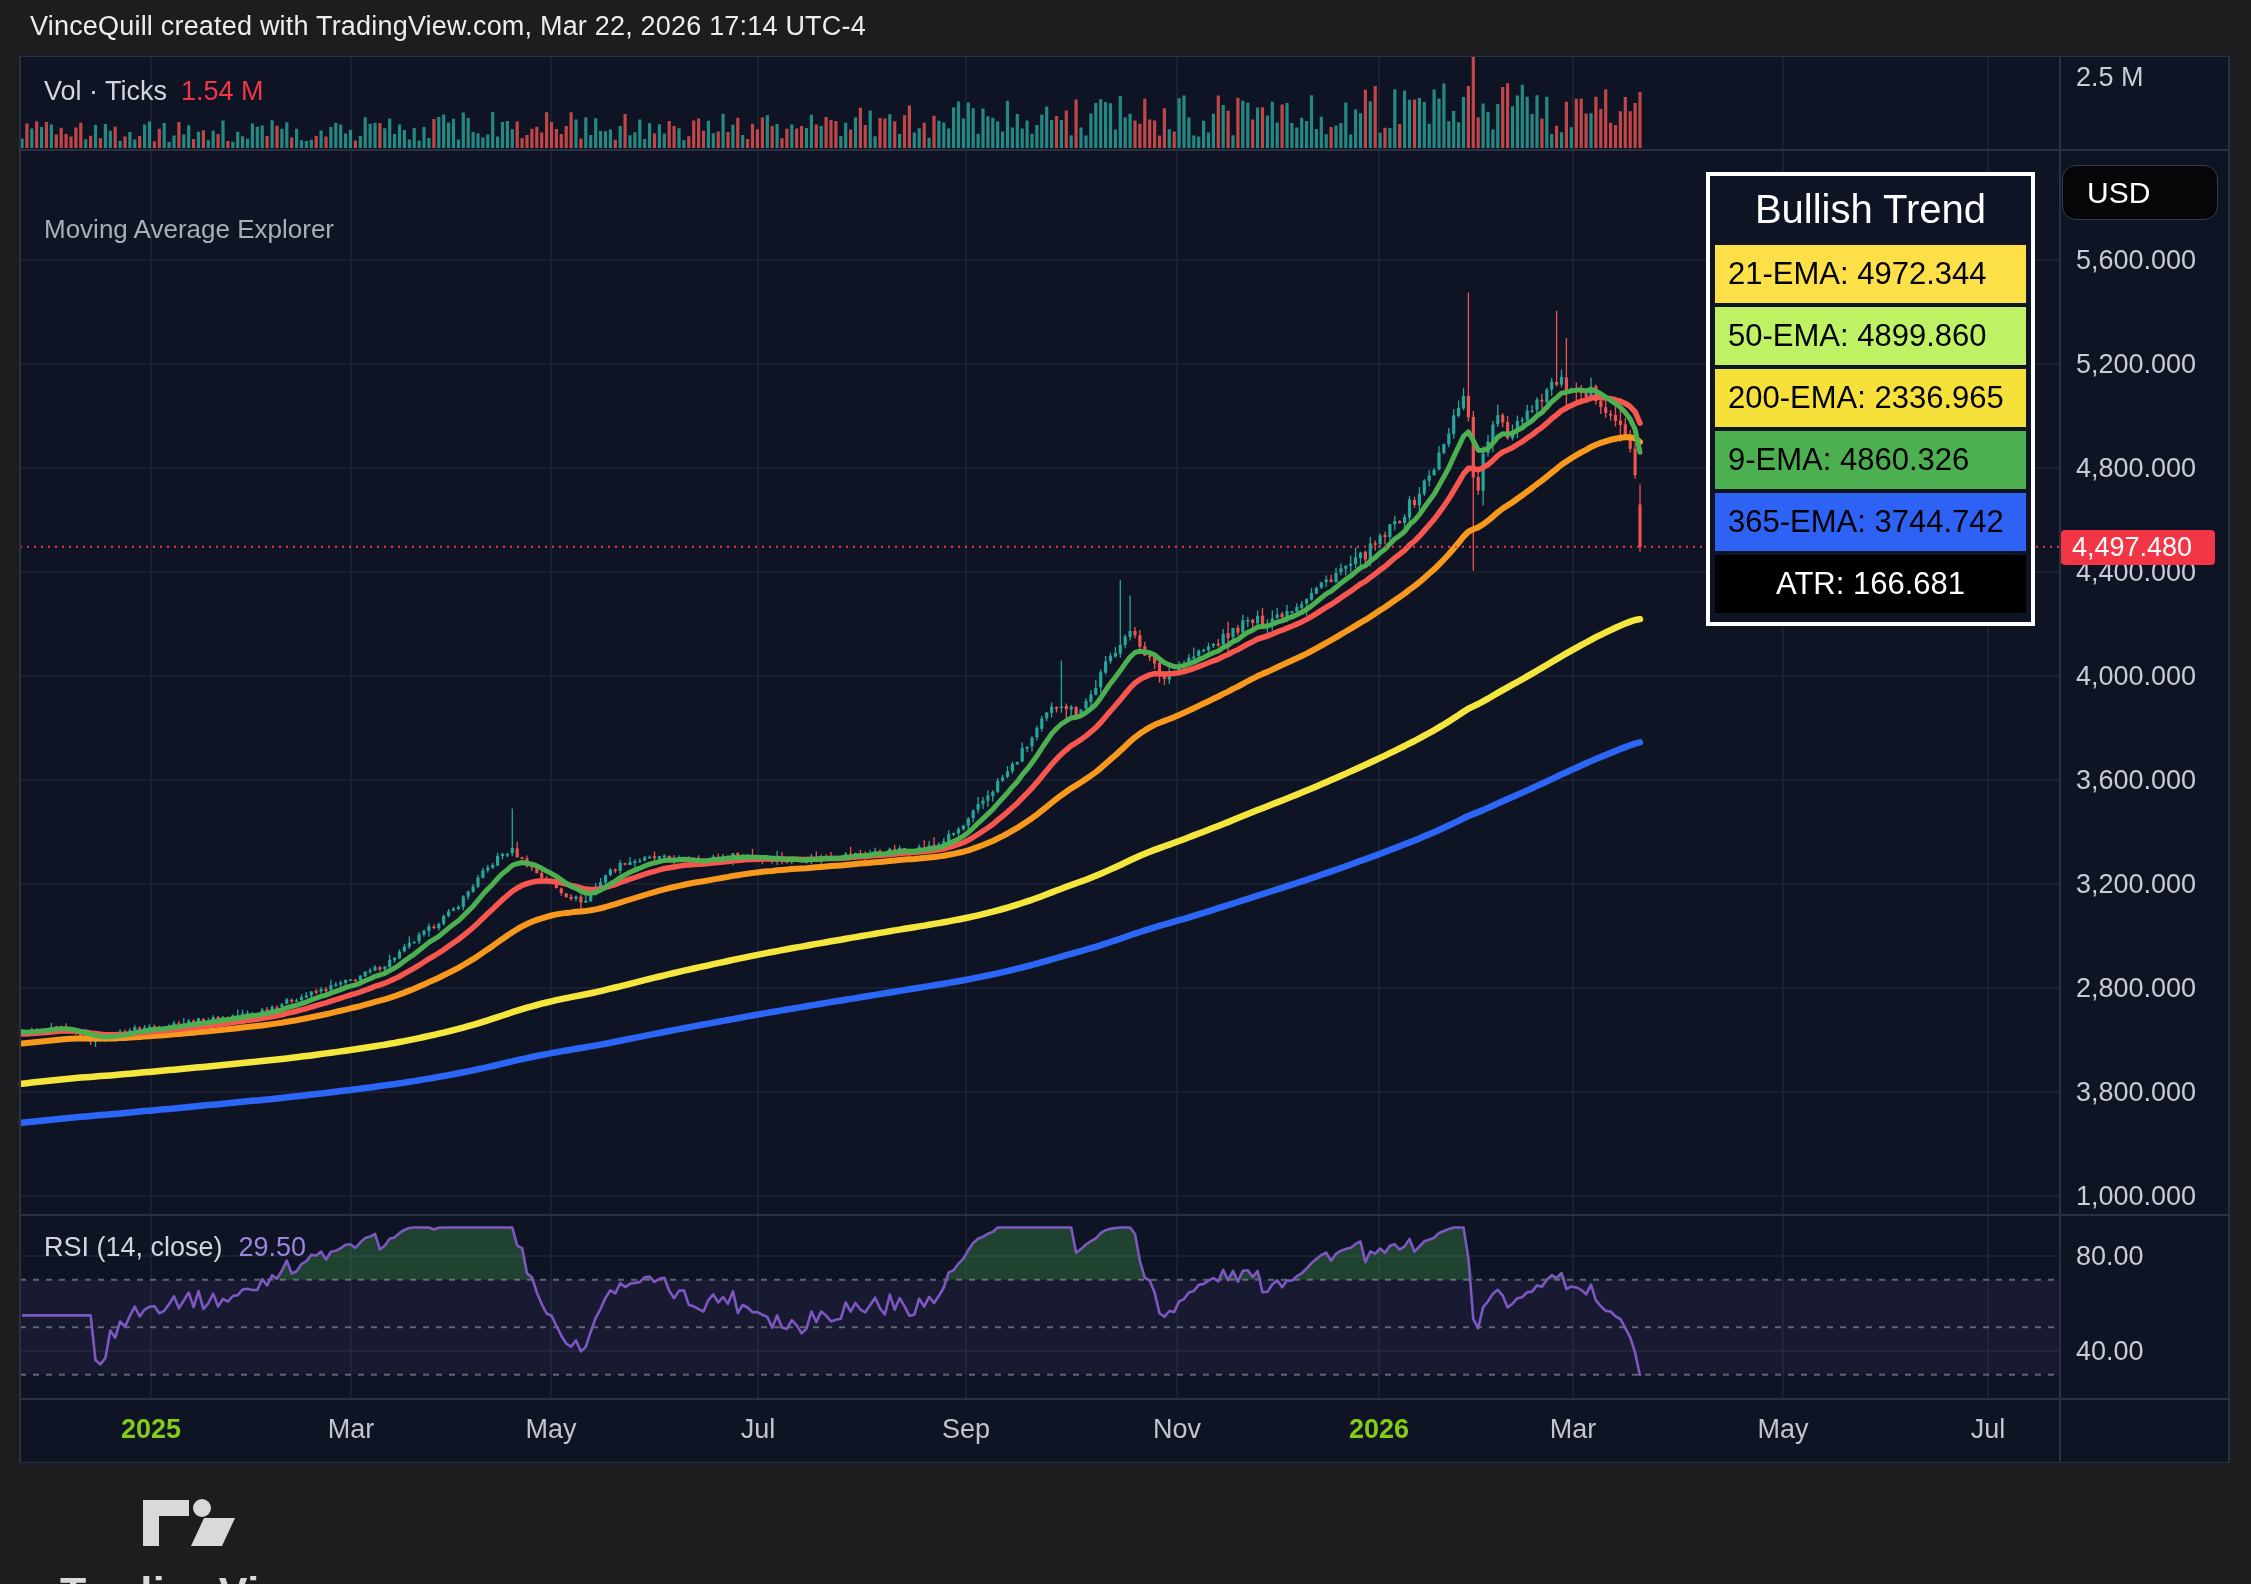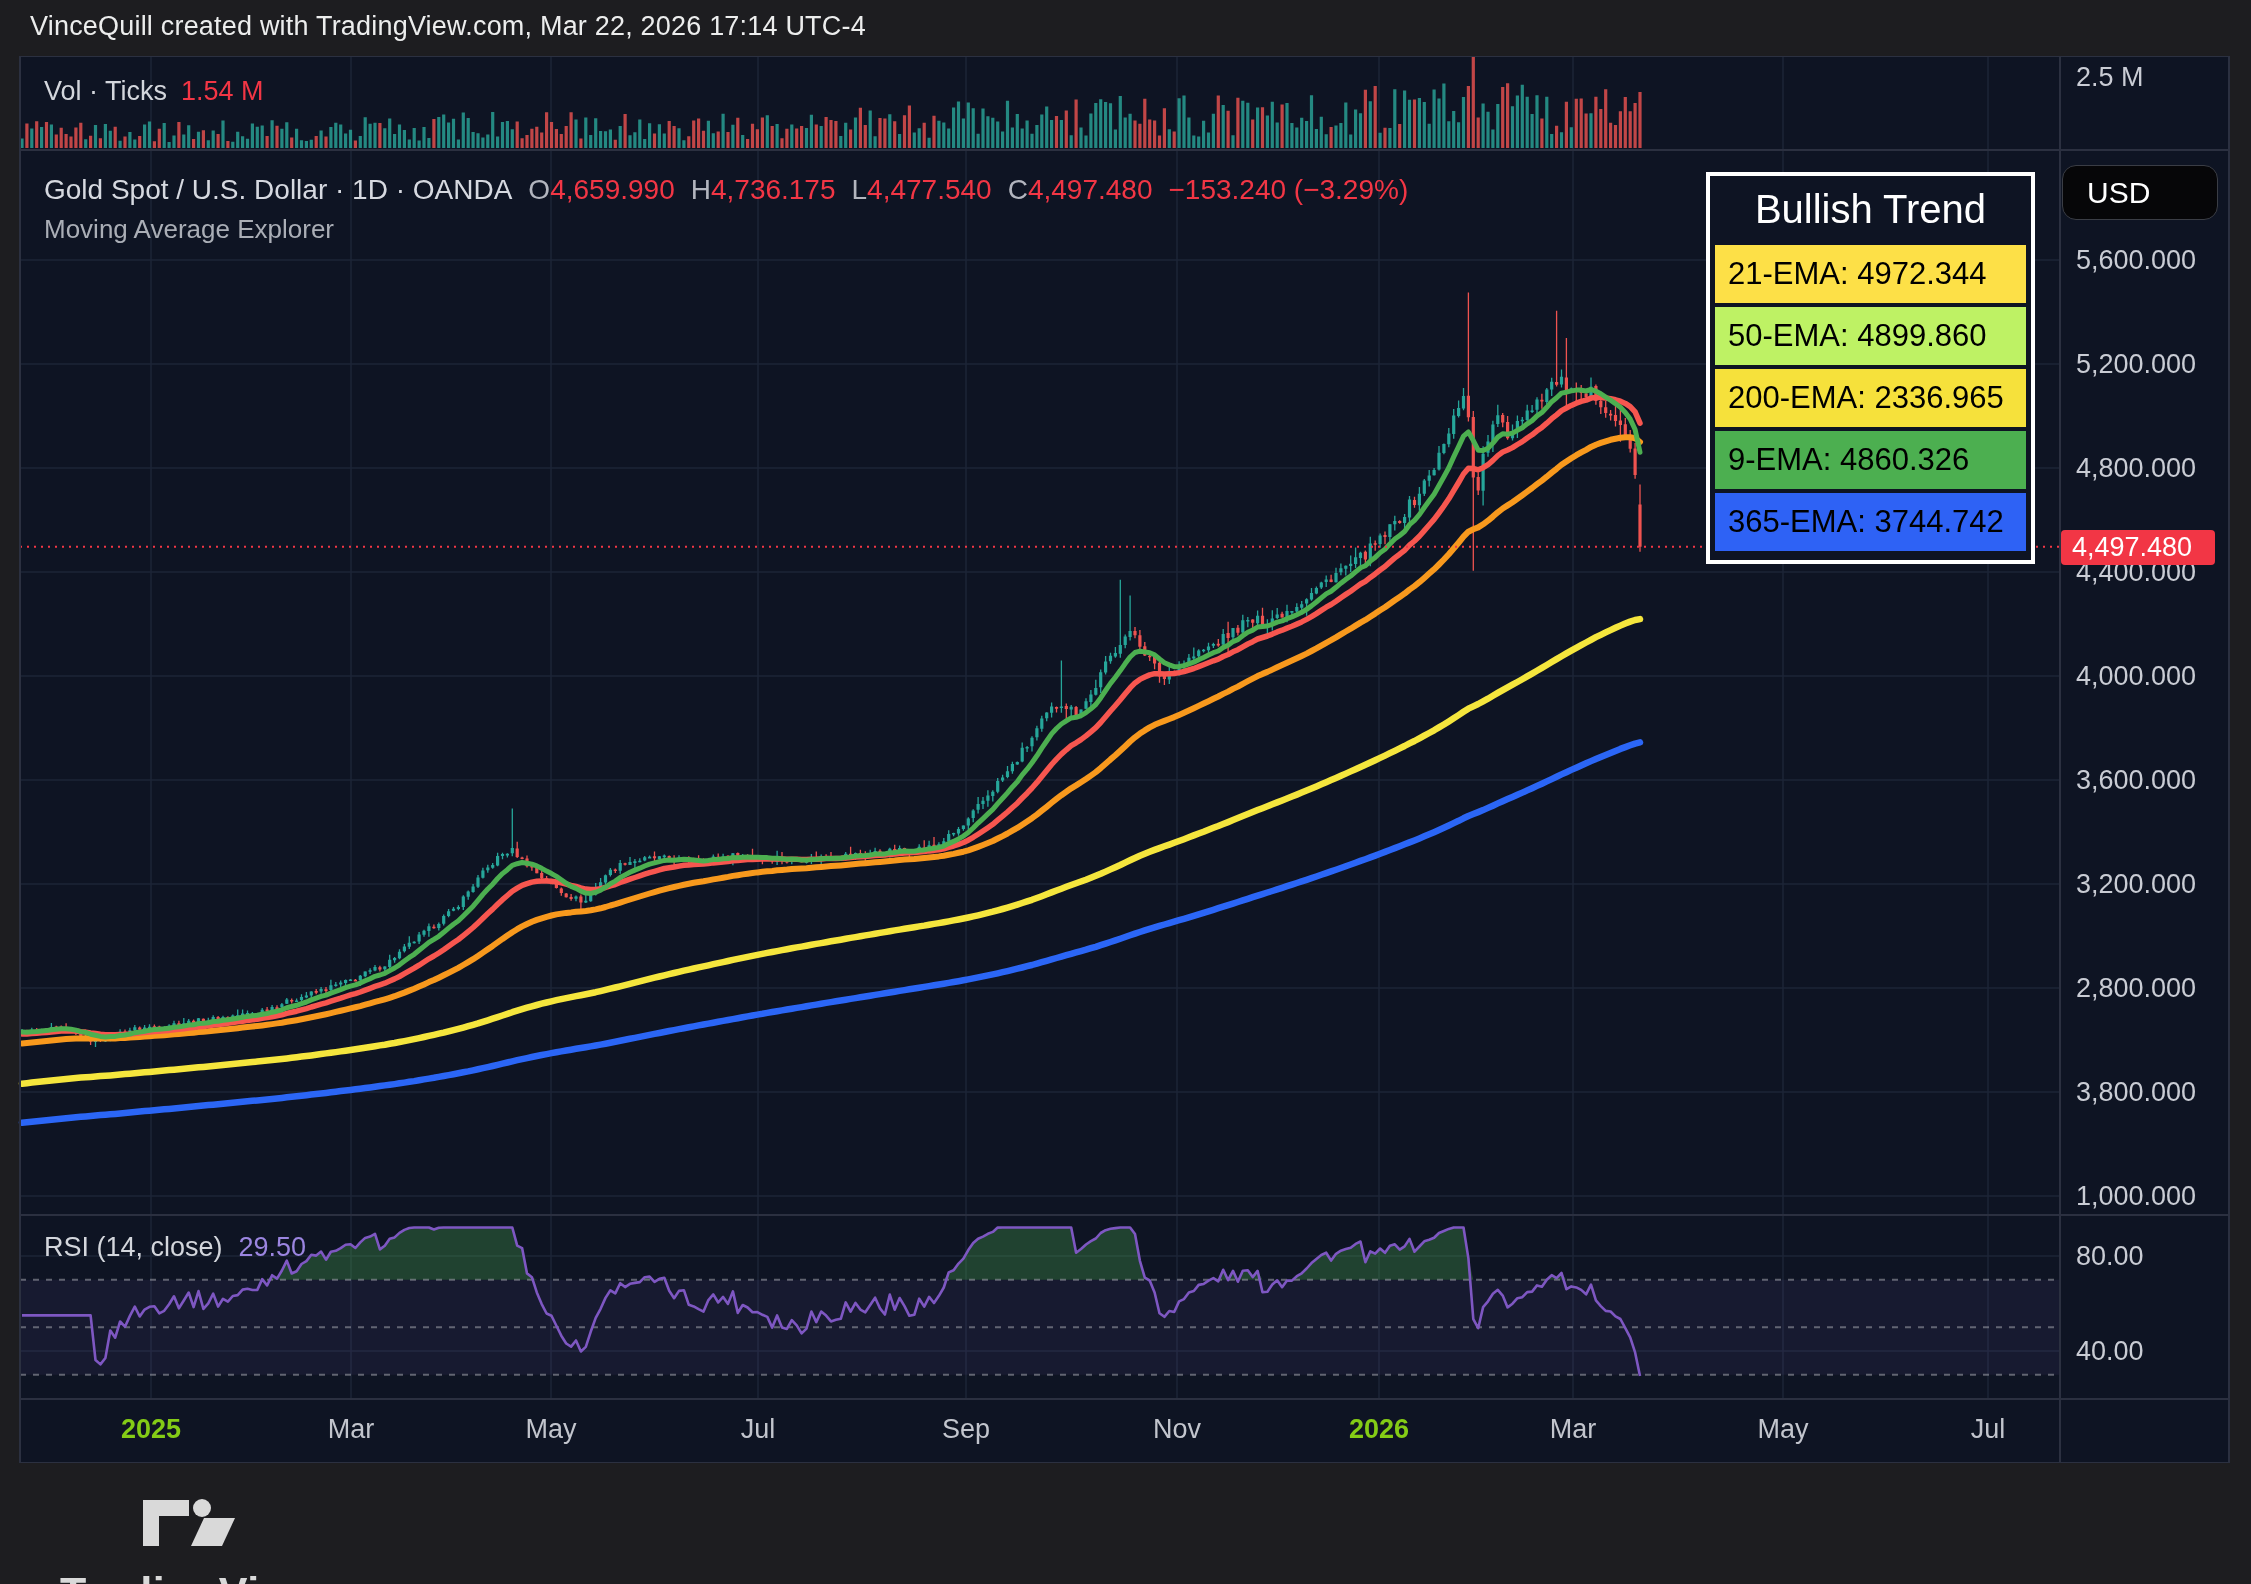--- a/index.html
+++ b/index.html
@@ -107,23 +107,20 @@
   <div class="strip-top"></div>
   <div class="strip-bottom"></div>
 
   <div class="overlay">
     <div class="attribution">VinceQuill created with TradingView.com, Mar 22, 2026 17:14 UTC-4</div>
 
     <div class="vol-line">
       <span>Vol · Ticks</span><span class="val">1.54 M</span>
     </div>
 
-    <div class="legend1">
-      <span>Gold Spot / U.S. Dollar · 1D · OANDA</span><span class="ohlc-letter">O</span><span class="ohlc-val">4,659.990</span><span class="ohlc-letter">H</span><span class="ohlc-val">4,736.175</span><span class="ohlc-letter">L</span><span class="ohlc-val">4,477.540</span><span class="ohlc-letter">C</span><span class="ohlc-val">4,497.480</span><span class="chg">−153.240 (−3.29%)</span>
-    </div>
     <div class="legend2">Moving Average Explorer</div>
 
     <div class="rsi-line">
       <span>RSI (14, close)</span><span class="val">29.50</span>
     </div>
 
     <div class="usd-btn">USD</div>
     <div class="axis-label" style="top:62px">2.5 M</div>
     <div id="price-labels" style="pointer-events:auto">
         <div class="axis-label" style="top: 245px;">5,600.000</div>
@@ -157,20 +154,21 @@
 
     <div class="trend-panel">
       <div class="trend-title">Bullish Trend</div>
       <div id="trend-rows">
           <div class="trend-row" style="background: #fde047;">21-EMA: 4972.344</div>
           <div class="trend-row" style="background: #bef264;">50-EMA: 4899.860</div>
           <div class="trend-row" style="background: rgb(246, 225, 59);">200-EMA: 2336.965</div>
           <div class="trend-row" style="background: rgb(76, 175, 80);">9-EMA: 4860.326</div>
           <div class="trend-row" style="background: rgb(46, 98, 245);">365-EMA: 3744.742</div>
         </div>
+      <div class="trend-row atr">ATR: 166.681</div>
     </div>
 
     <div class="footer-logo">
       <svg width="96" height="54" viewBox="0 0 96 54">
         <path d="M2 4 h46 v16 h-30 v30 h-16 Z" fill="#d9d9d9"></path>
         <circle cx="61" cy="12" r="9" fill="#d9d9d9"></circle>
         <path d="M50 50 L63 22 h31 L81 50 Z" fill="#d9d9d9"></path>
       </svg>
       <span class="brand">TradingView</span>
     </div>

